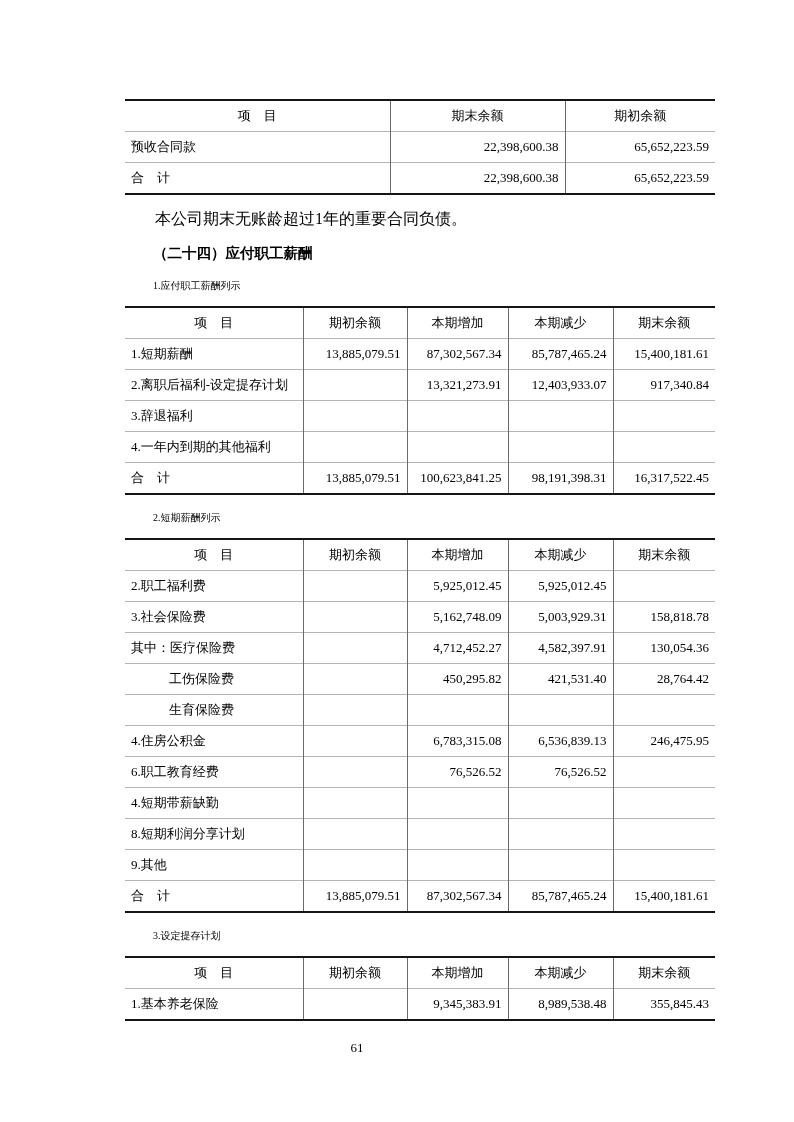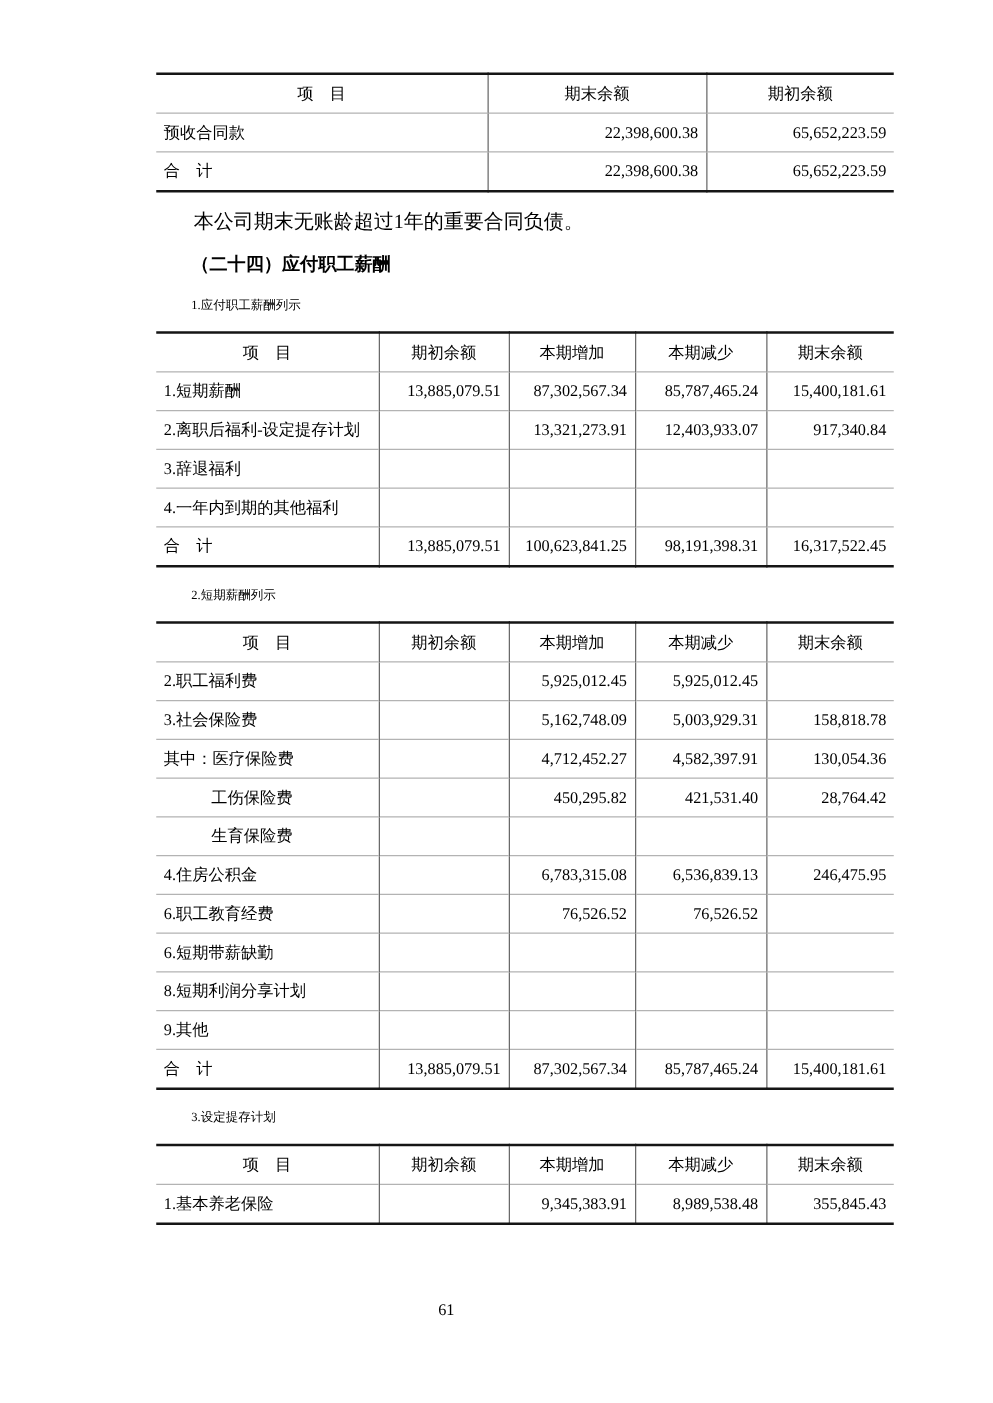--- a/index.html
+++ b/index.html
@@ -1,20 +1,20 @@
 <!DOCTYPE html>
 <html><head>
 <meta charset="utf-8">
 <style>
   html,body{margin:0;padding:0;}
   body{
     width:794px;height:1122px;background:#ffffff;position:relative;
     font-family:"Liberation Serif","DejaVu Serif",serif;color:#000;
   }
-  .content{width:590px;margin-left:125px;padding-top:58px;}
+  .content{width:590px;margin-left:125px;padding-top:99px;}
   table{
     border-collapse:collapse;table-layout:fixed;width:590px;
     border-top:2px solid #151515;border-bottom:2px solid #151515;
   }
   td{
     font-size:13px;height:30px;padding:0 6px;
     white-space:nowrap;overflow:hidden;vertical-align:middle;
   }
   td+td{border-left:1px solid #6a6a6a;}
   tr+tr td{border-top:1px solid #b3b3b3;}
@@ -179,21 +179,21 @@
       <td class="num">246,475.95</td>
     </tr>
     <tr>
       <td class="item">6.职工教育经费</td>
       <td class="num"></td>
       <td class="num">76,526.52</td>
       <td class="num">76,526.52</td>
       <td class="num"></td>
     </tr>
     <tr>
-      <td class="item">6.短期带薪缺勤</td>
+      <td class="item">4.短期带薪缺勤</td>
       <td class="num"></td>
       <td class="num"></td>
       <td class="num"></td>
       <td class="num"></td>
     </tr>
     <tr>
       <td class="item">8.短期利润分享计划</td>
       <td class="num"></td>
       <td class="num"></td>
       <td class="num"></td>

